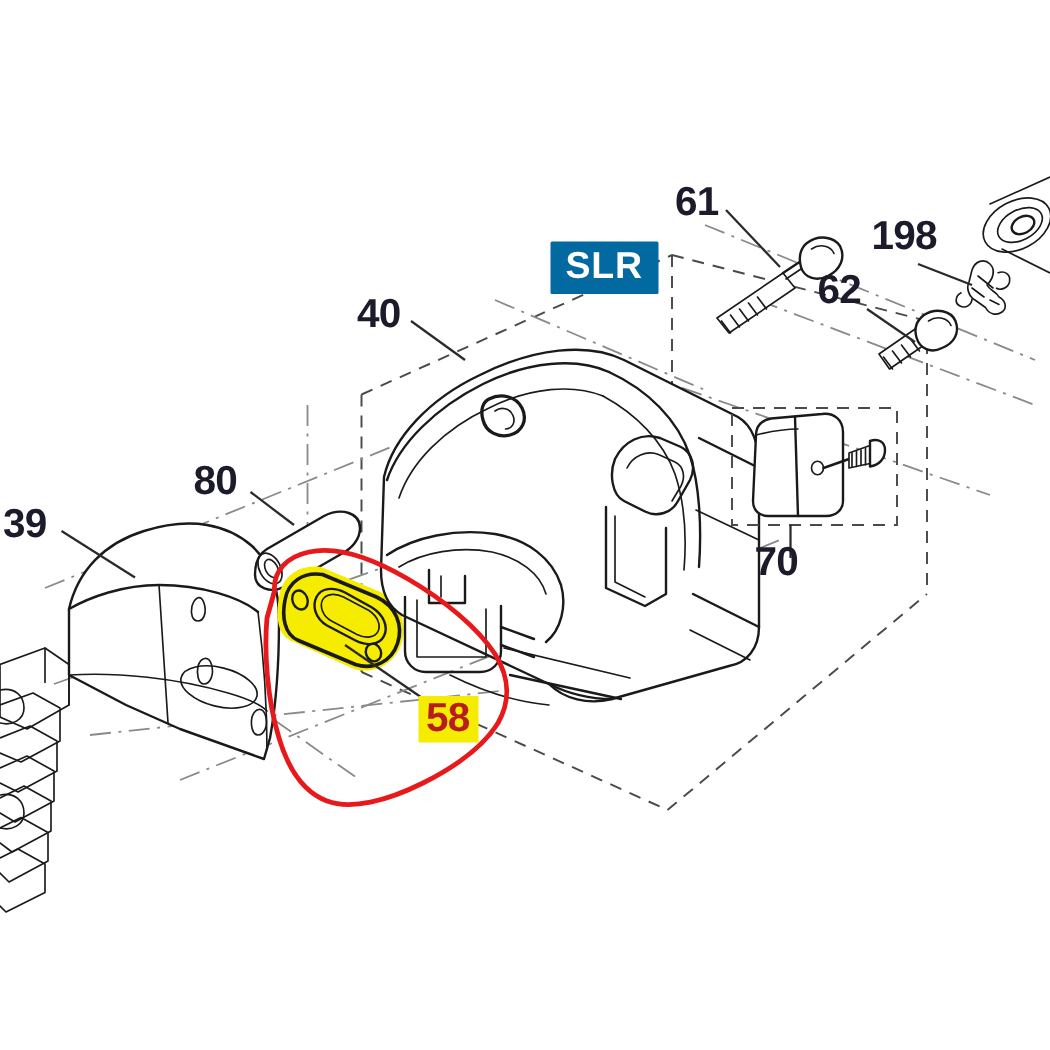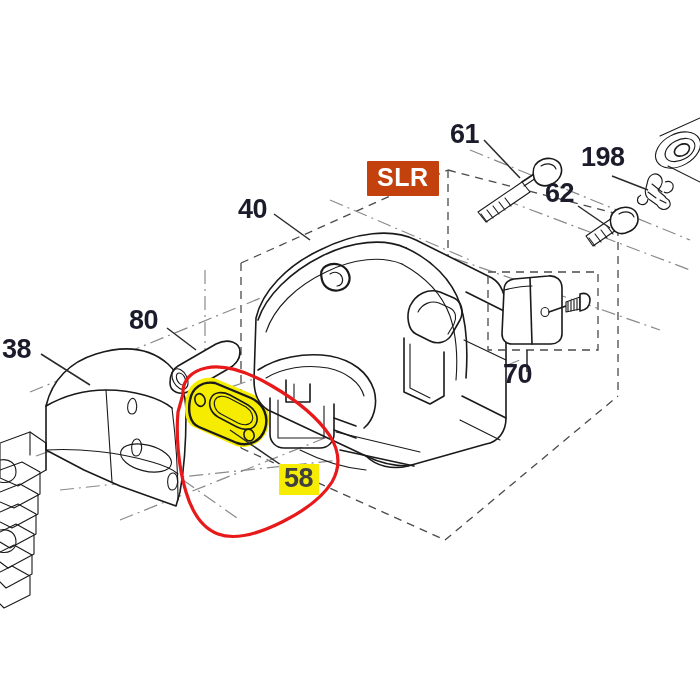--- a/index.html
+++ b/index.html
@@ -35,25 +35,25 @@
     font-size: 27px;
     color: #1b1b2b;
     letter-spacing: -0.5px;
     line-height: 1;
     white-space: nowrap;
     user-select: none;
   }
   .callout-label.highlighted {
     background: #f5ec00;
     padding: 1px 6px 3px 5px;
-    color: #404040;
+    color: #b91c1c;
   }
   .group-tag {
     position: absolute;
-    background: #c2410c;
+    background: #0369a1;
     color: #ffffff;
     font-family: "Liberation Sans", sans-serif;
     font-weight: bold;
     font-size: 25px;
     letter-spacing: 0.5px;
     padding: 4px 10px 6px 10px;
     line-height: 1;
     border-radius: 1px;
     white-space: nowrap;
     user-select: none;
@@ -277,21 +277,21 @@
 
     <path class="redann" d="M183,394 C182,380 192,371 206,368 C224,364 248,372 272,386
              C296,400 318,418 330,436 C340,452 340,468 332,482
              C322,498 302,512 282,522 C258,534 234,540 218,534
              C202,528 192,512 186,492 C178,466 176,434 178,412 Z"></path>
 
   </svg>
 
   <div class="group-tag" style="left:367px; top:161px;">SLR</div>
 
-  <div class="callout-label" style="left:2px; top:336px;">38</div>
+  <div class="callout-label" style="left:2px; top:336px;">39</div>
 
   <div class="callout-label" style="left:129px; top:307px;">80</div>
 
   <div class="callout-label" style="left:238px; top:196px;">40</div>
 
   <div class="callout-label highlighted" style="left:279px; top:464px;">58</div>
 
   <div class="callout-label" style="left:503px; top:361px;">70</div>
 
   <div class="callout-label" style="left:450px; top:121px;text-align:right;">61</div>

